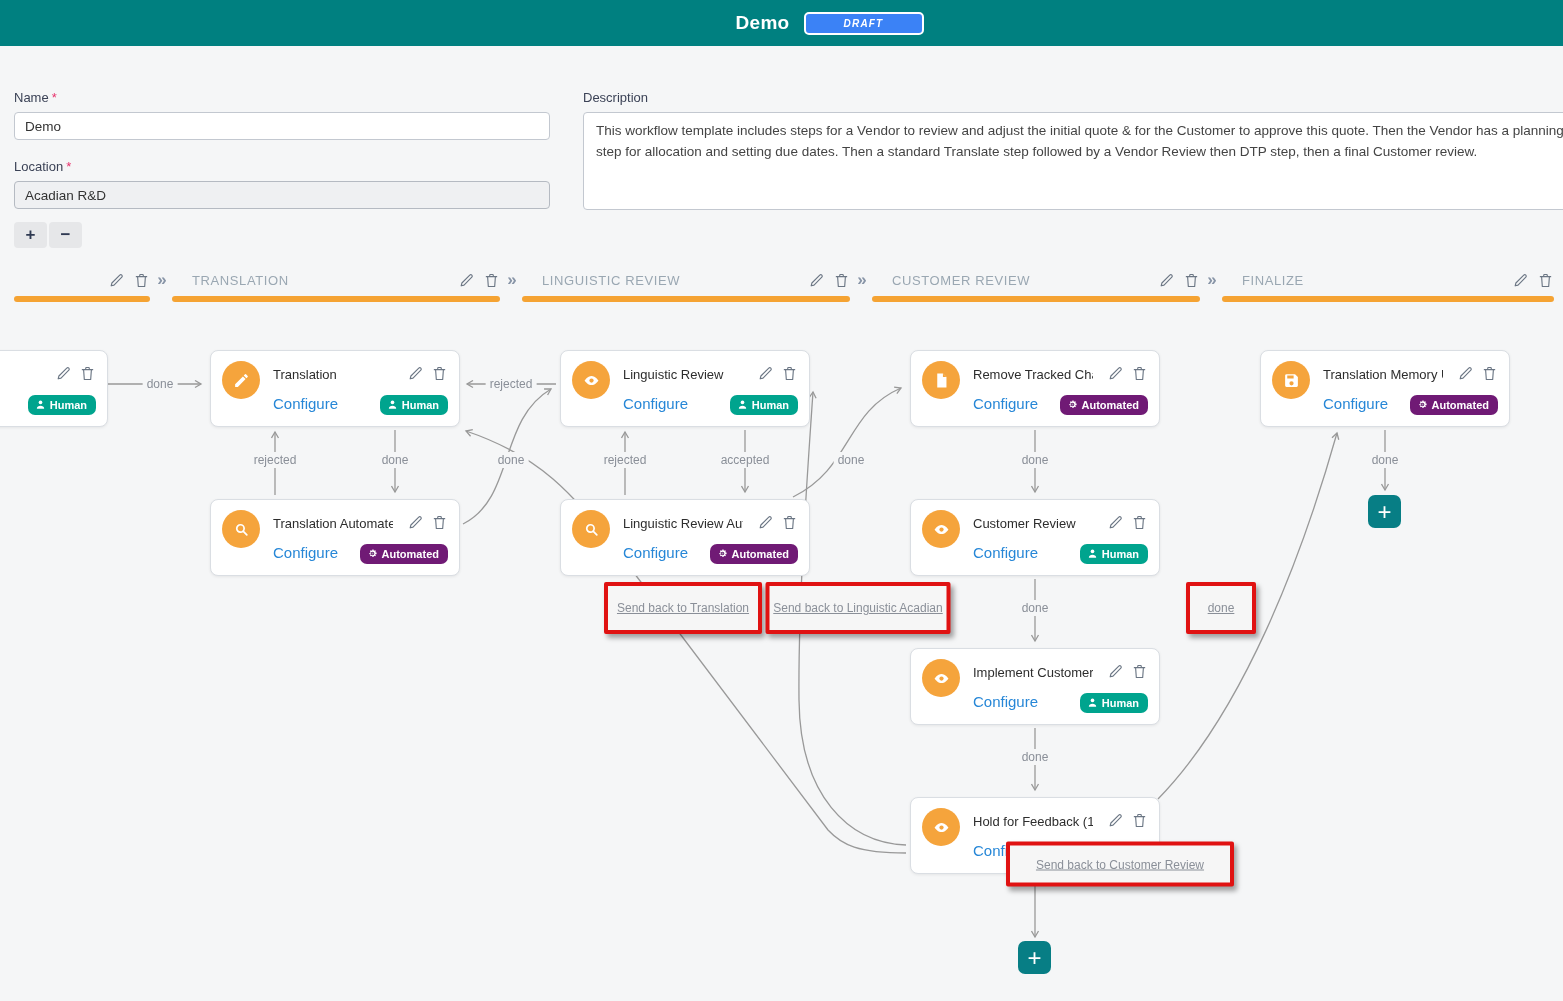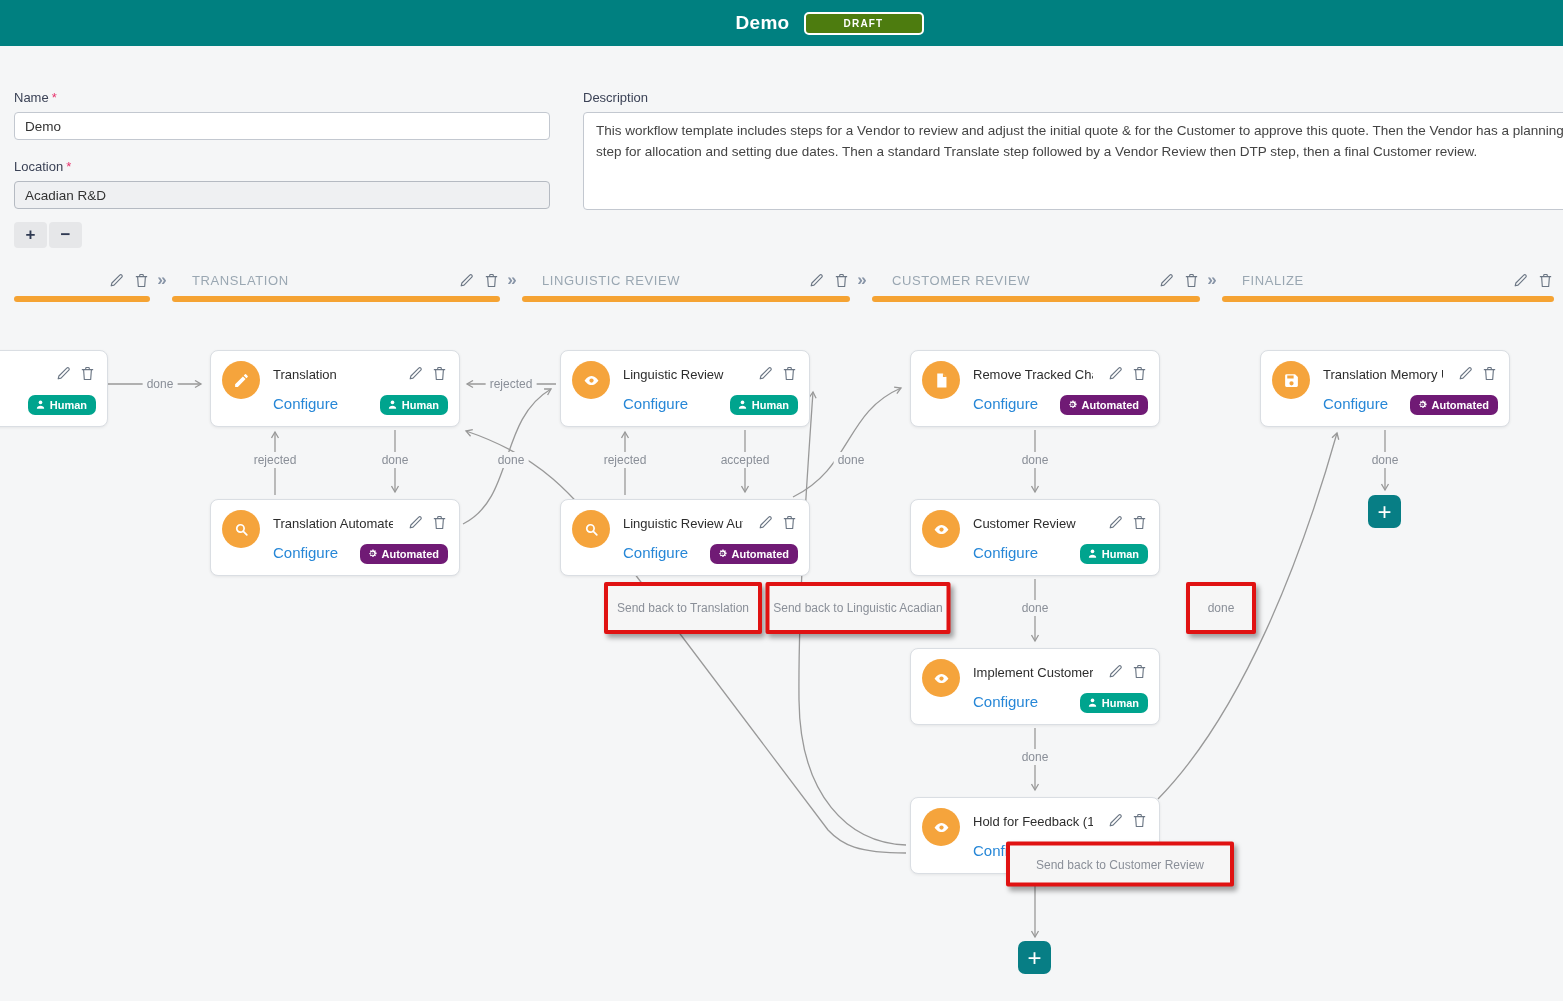--- a/index.html
+++ b/index.html
@@ -11,22 +11,22 @@
   }
   
   .topbar{
     position:absolute;left:0;top:0;width:100%;height:46px;
     background:#008080;display:flex;align-items:center;justify-content:center;
   }
   .title-wrap{display:flex;align-items:center;gap:14px;transform:translateX(48px);}
   .page-title{color:#fff;font-size:19px;font-weight:bold;margin:0;letter-spacing:.3px;}
   .draft-badge{
     display:inline-flex;align-items:center;justify-content:center;
-    width:116px;height:19px;background:#4d7c0f;border:2px solid #fff;border-radius:5px;
-    color:#fff;font-size:10px;font-weight:bold;letter-spacing:1.2px;
+    width:116px;height:19px;background:#3b82f6;border:2px solid #fff;border-radius:5px;
+    color:#fff;font-size:10px;font-weight:bold;letter-spacing:1.2px;font-style:italic;
   }
   
   .form-area{position:absolute;left:0;top:46px;width:100%;}
   .fld-label{position:absolute;font-size:13px;font-weight:normal;color:#3b4256;}
   .req{color:#e8336d;margin-left:3px;}
   .txt-input{
     position:absolute;height:28px;border:1px solid #c3c8d0;border-radius:4px;
     background:#fff;font-family:"Liberation Sans",sans-serif;font-size:13.5px;color:#333;
     padding:0 10px;box-sizing:border-box;outline:none;
   }
@@ -79,21 +79,21 @@
   .badge.human{background:#00a48e;}
   .badge.automated{background:#701a75;}
   
   .edge-label{
     position:absolute;transform:translate(-50%,-50%);
     font-size:12px;color:#8a8f98;background:#f5f6f7;padding:1px 4px;white-space:nowrap;pointer-events:none;
   }
   .edge-label.boxed{
     background:#f6f6f6;border:4px solid #e01212;border-radius:2px;
     display:flex;align-items:center;justify-content:center;padding:0;
-    box-shadow:3px 4px 5px rgba(0,0,0,.35);pointer-events:auto;cursor:pointer;
+    box-shadow:3px 4px 5px rgba(0,0,0,.35);pointer-events:auto;cursor:pointer;text-decoration:underline;
   }
   
   .add-btn{
     position:absolute;width:33px;height:33px;background:#077e85;border:none;border-radius:7px;
     color:#fff;font-size:24px;line-height:30px;text-align:center;cursor:pointer;pointer-events:auto;
     font-family:"Liberation Sans",sans-serif;padding:0;
   }
 </style>
 </head>
 <body>

